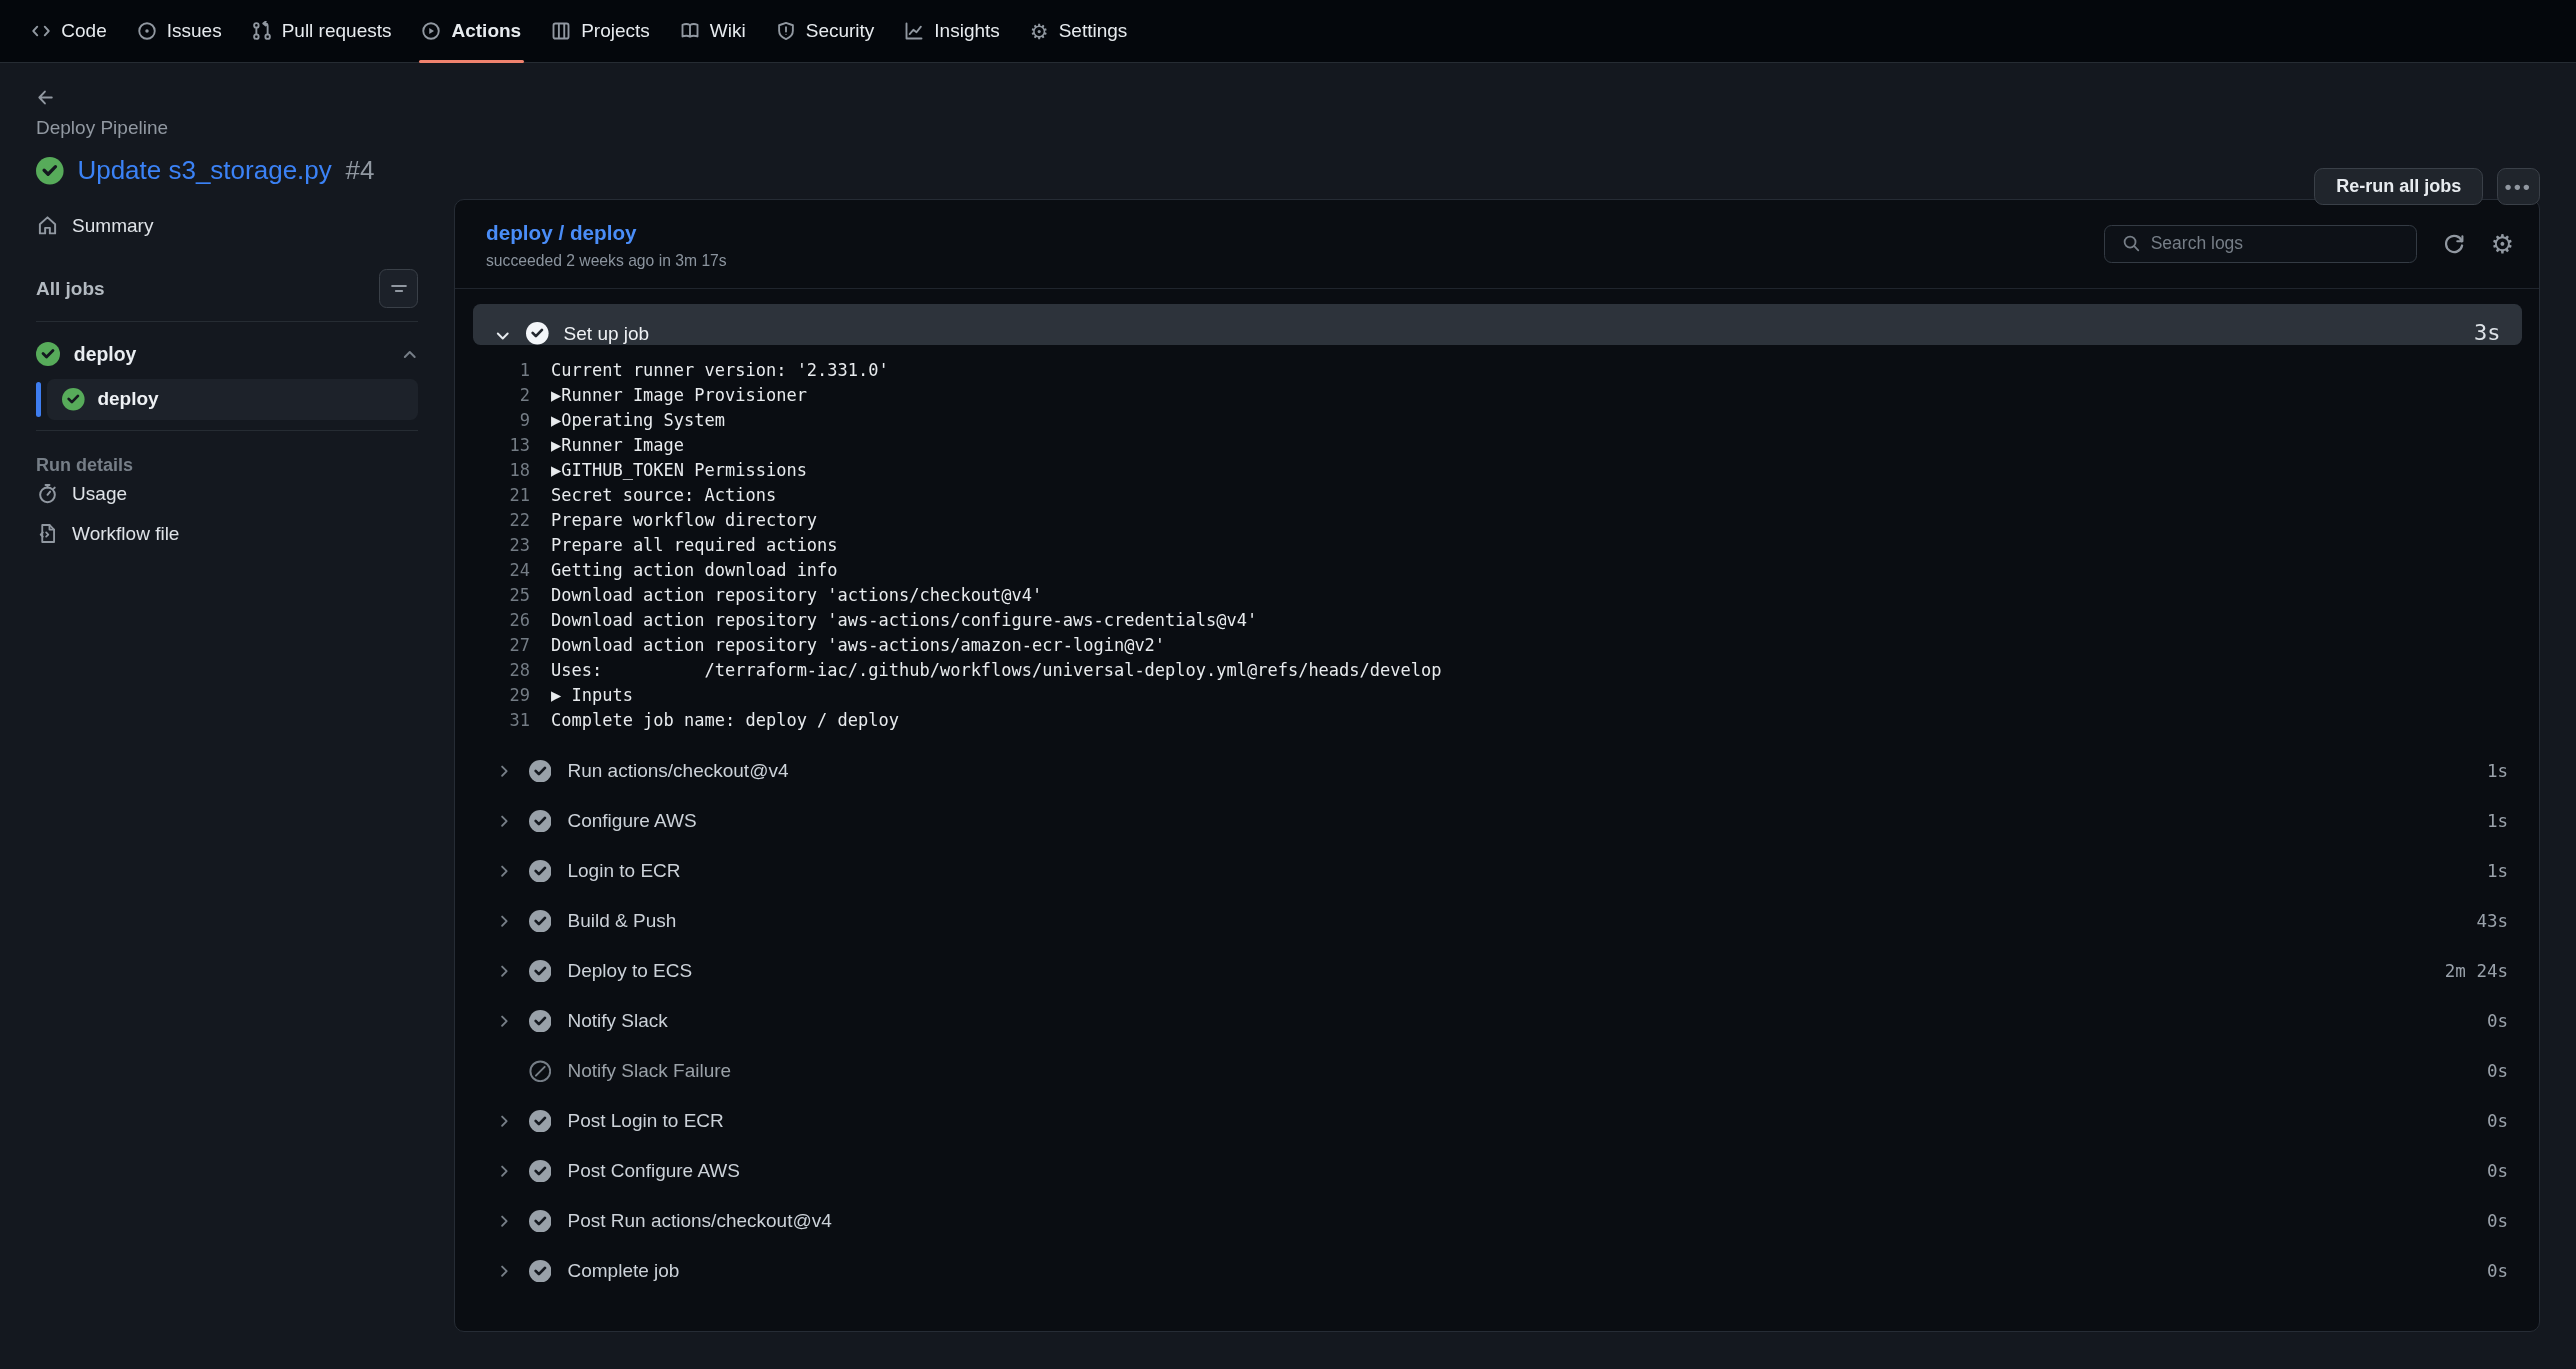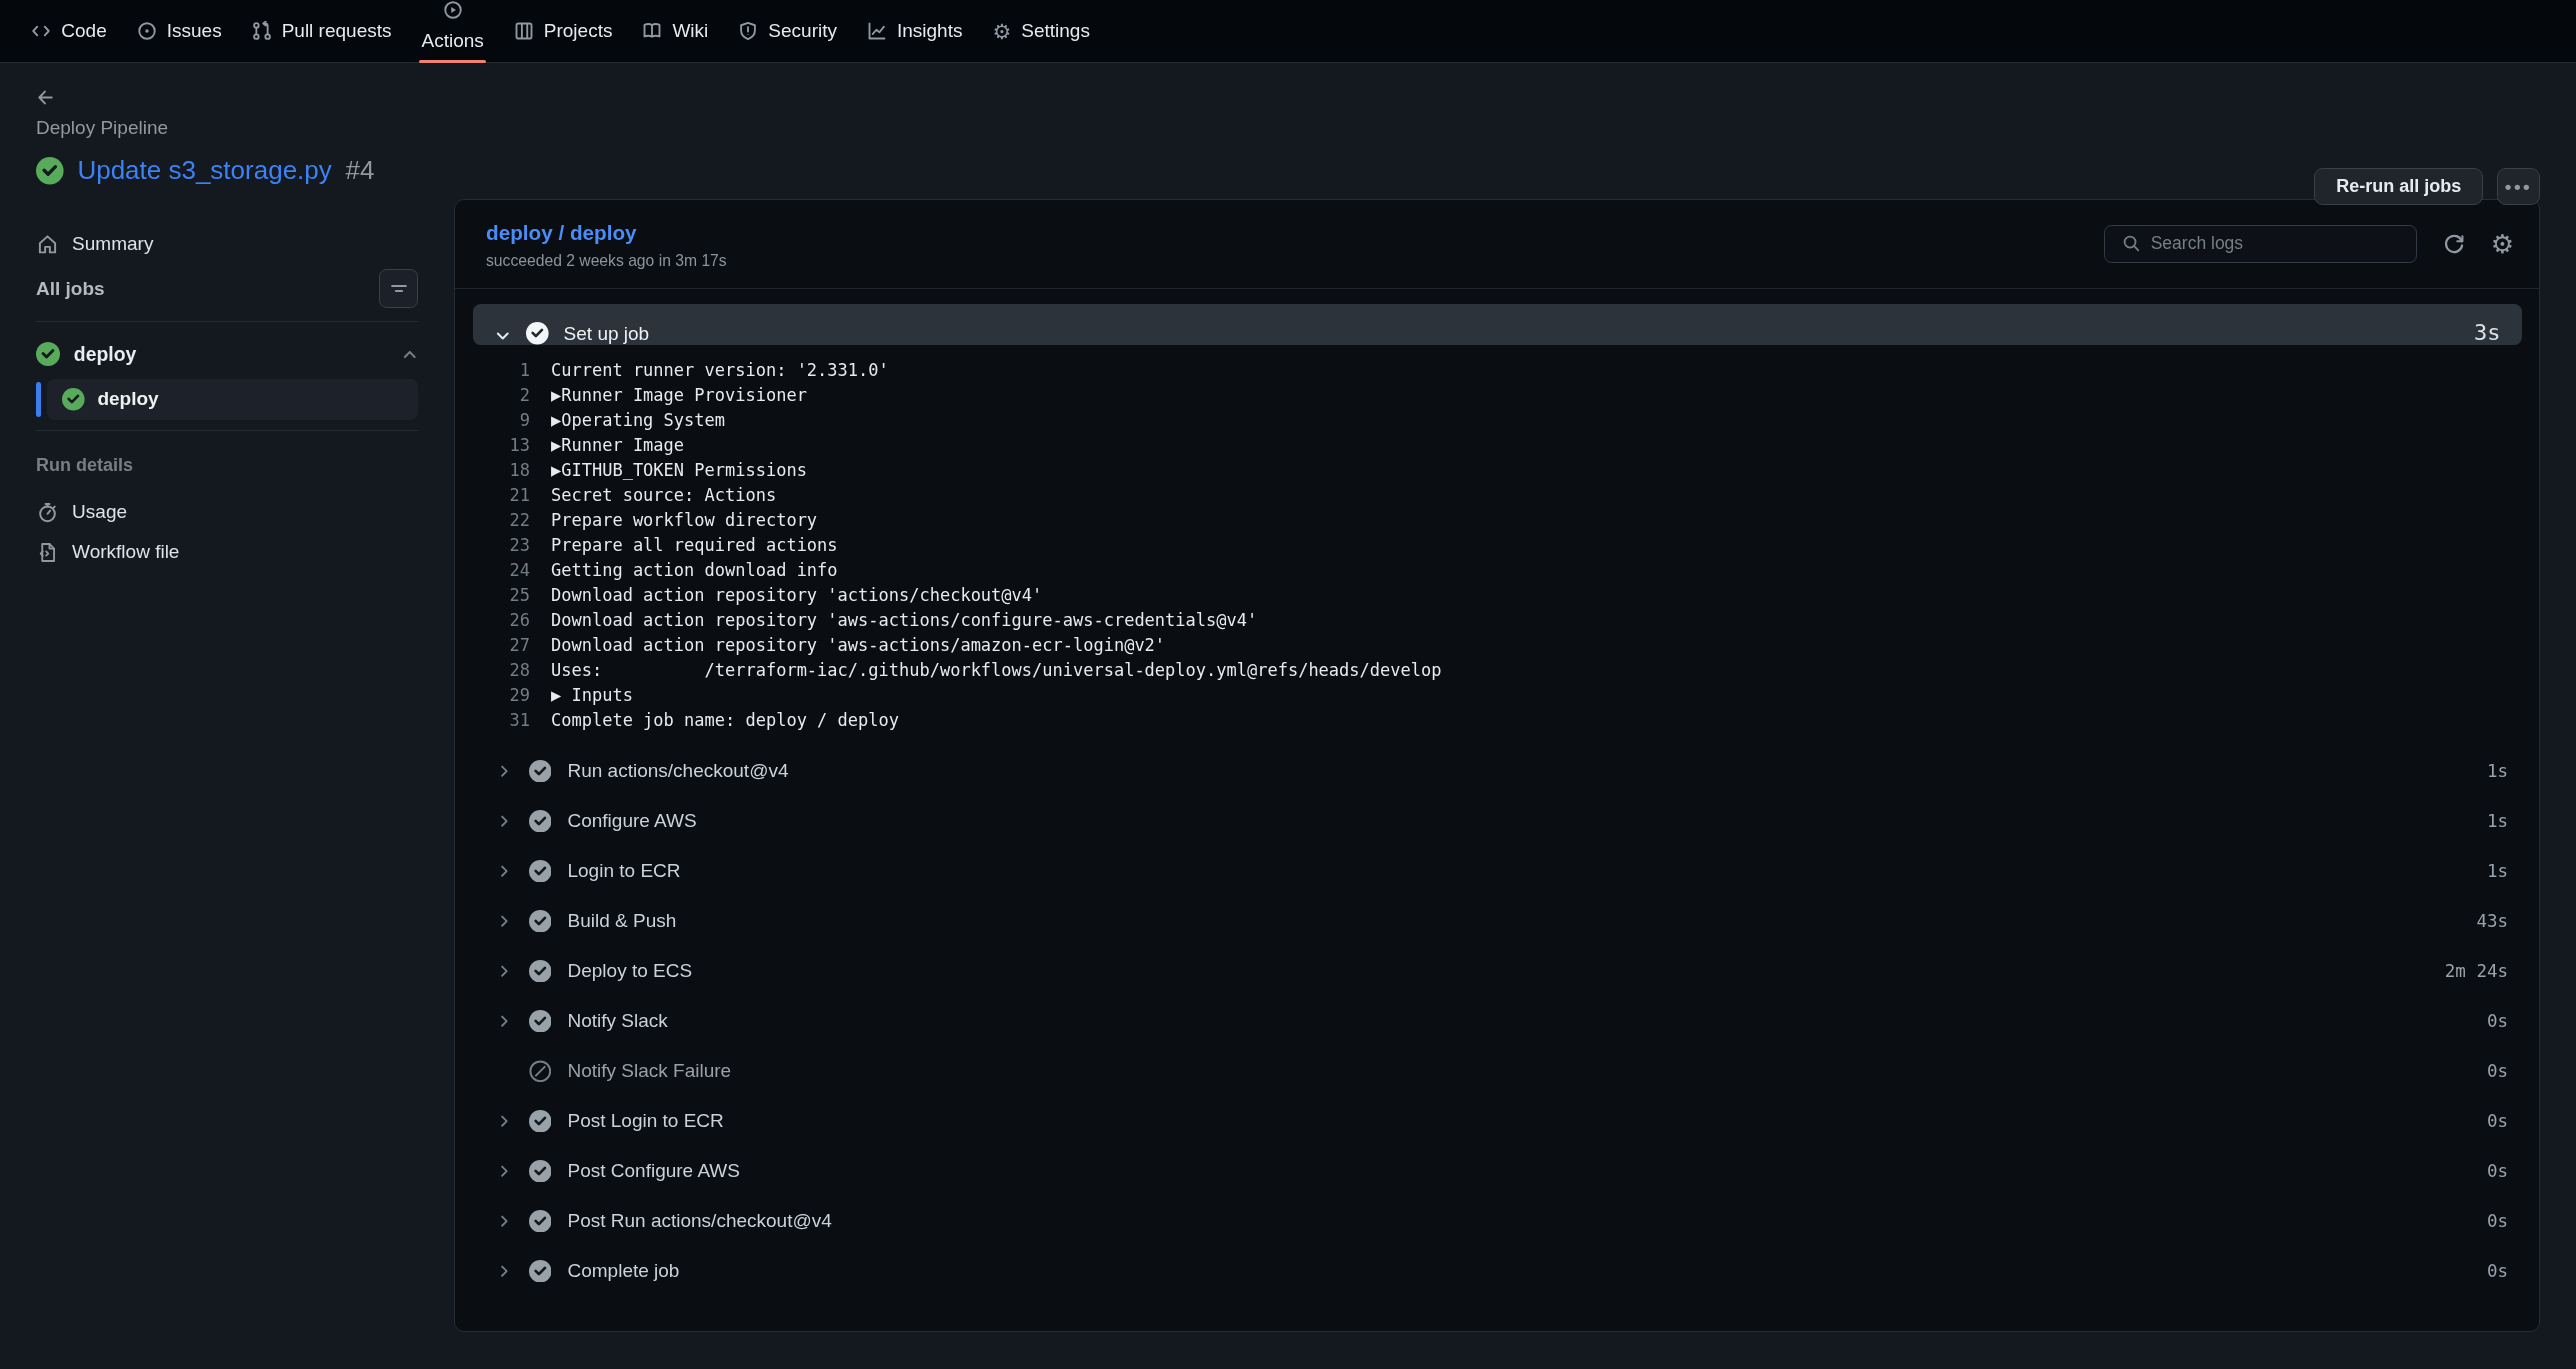--- a/index.html
+++ b/index.html
@@ -16,21 +16,21 @@
   .topnav {
     height:63px; background:#04070c; border-bottom:1.3px solid #262c33;
     display:flex; align-items:center; padding:0 16.3px;
   }
   .nav-item {
     position:relative; height:100%; display:flex; align-items:center;
     gap:10px; padding:0 15px; color:#e7ebef; font-size:19px; cursor:pointer;
     text-decoration:none;
   }
   .nav-item .ico { color:#9198a1; }
-  .nav-item.active { font-weight:400;flex-direction:column; }
+  .nav-item.active { font-weight:700; }
   .nav-item.active::after {
     content:""; position:absolute; left:12.5px; right:12.5px; bottom:-1.3px;
     height:3.8px; border-radius:2.5px; background:#f0826e;
   }
 
   
   .run-header { padding:25px 36px 0 36px; position:relative; }
   .back-link {
     display:inline-flex; gap:10px;
     color:#9198a1; font-size:19px; text-decoration:none; cursor:pointer;flex-direction:column;
@@ -47,21 +47,21 @@
     display:flex; align-items:center;
   }
   .btn.kebab { width:43px; padding:0; justify-content:center; color:#9198a1; font-size:19px; letter-spacing:2.5px; }
 
   
   .layout { display:flex; padding:0 36px; margin-top:12.5px; align-items:flex-start; }
 
   
   .sidebar { width:382px; flex:0 0 382px; margin-right:36px; padding-top:16.3px; }
   .side-item {
-    display:flex; align-items:flex-end; gap:13.8px; height:40px;
+    display:flex; align-items:flex-start; gap:13.8px; height:40px;
     color:#dfe3e8; font-size:19px; cursor:pointer; padding-left:1.3px;
   }
   .side-item .ico { color:#9198a1; }
   .alljobs-row {
     display:flex; align-items:center; justify-content:space-between;
     margin-top:11.3px; height:45px;
   }
   .alljobs-label { color:#b3bac1; font-size:19px; font-weight:600; }
   .filter-btn {
     width:39px; height:39px; border-radius:7.5px; background:#1c2129;

